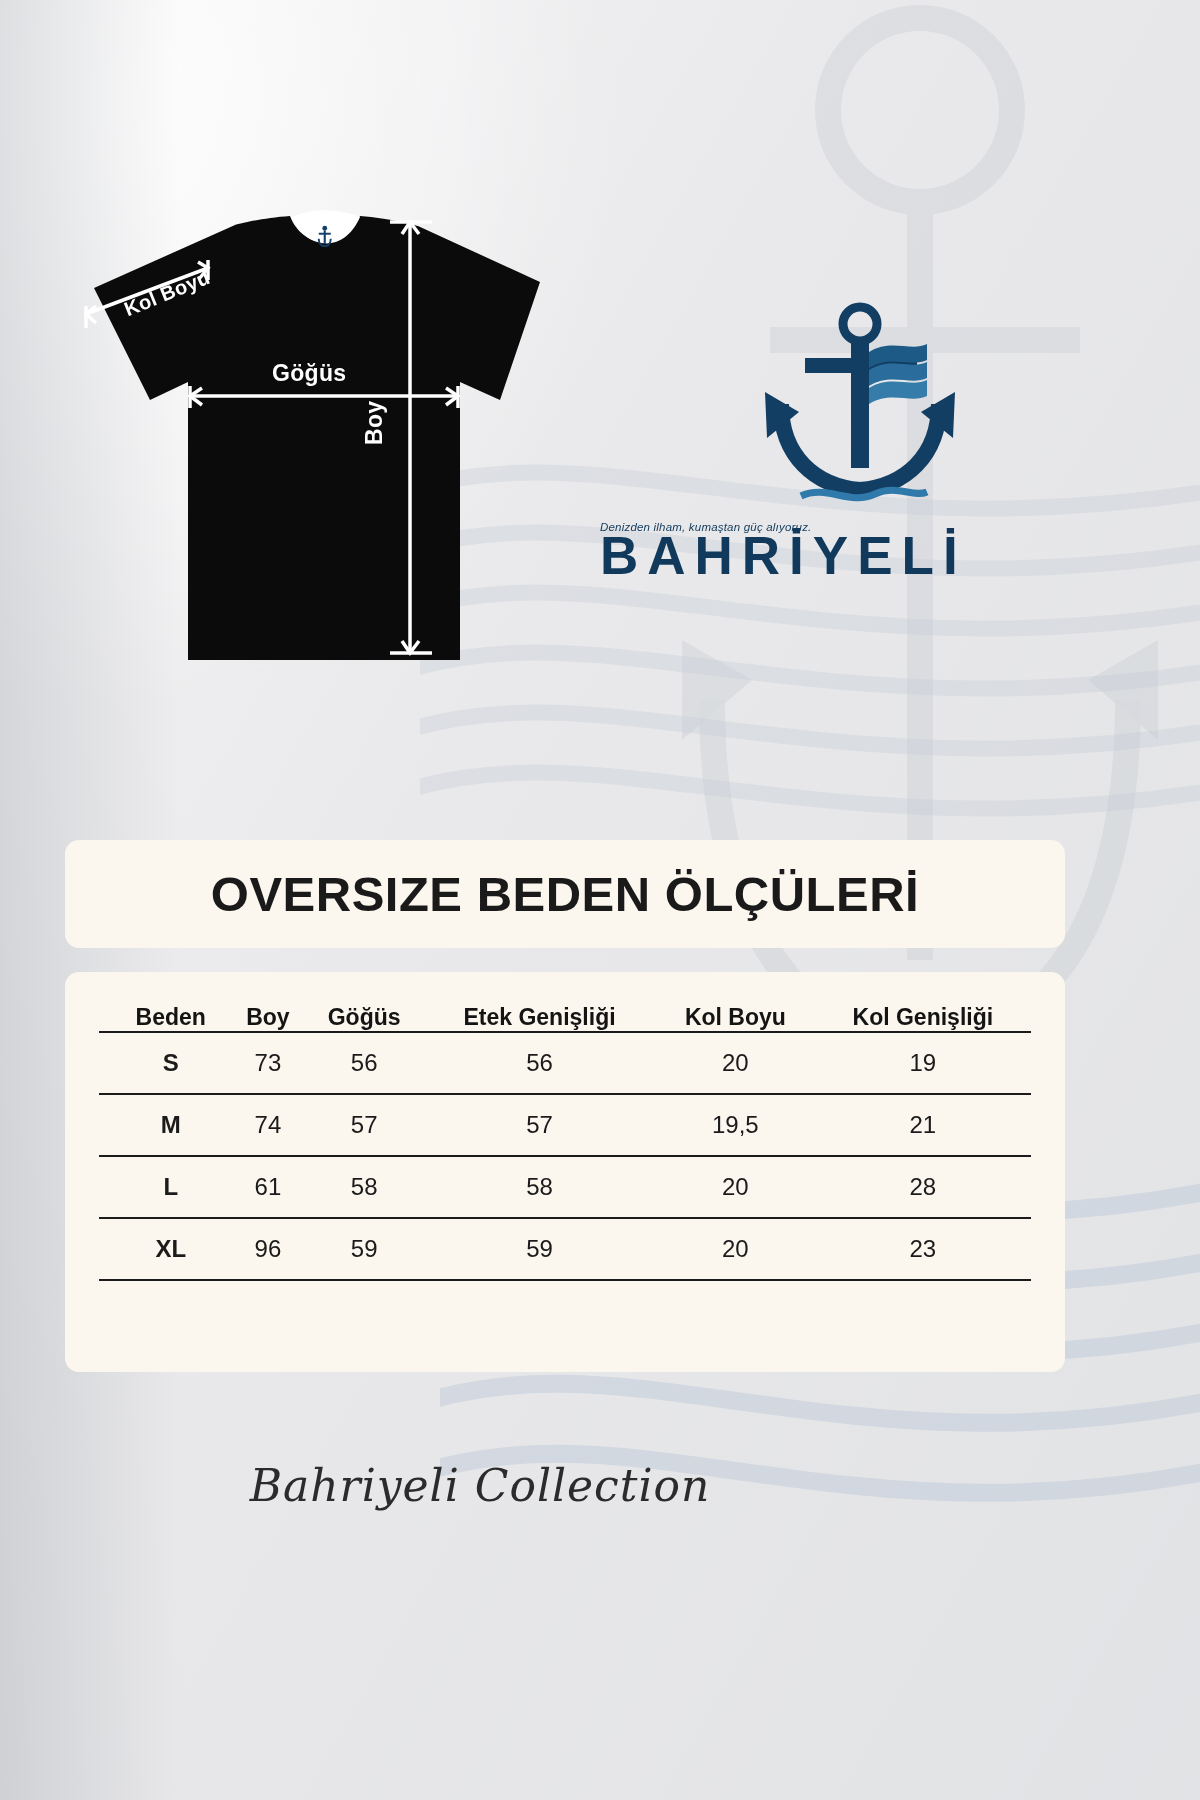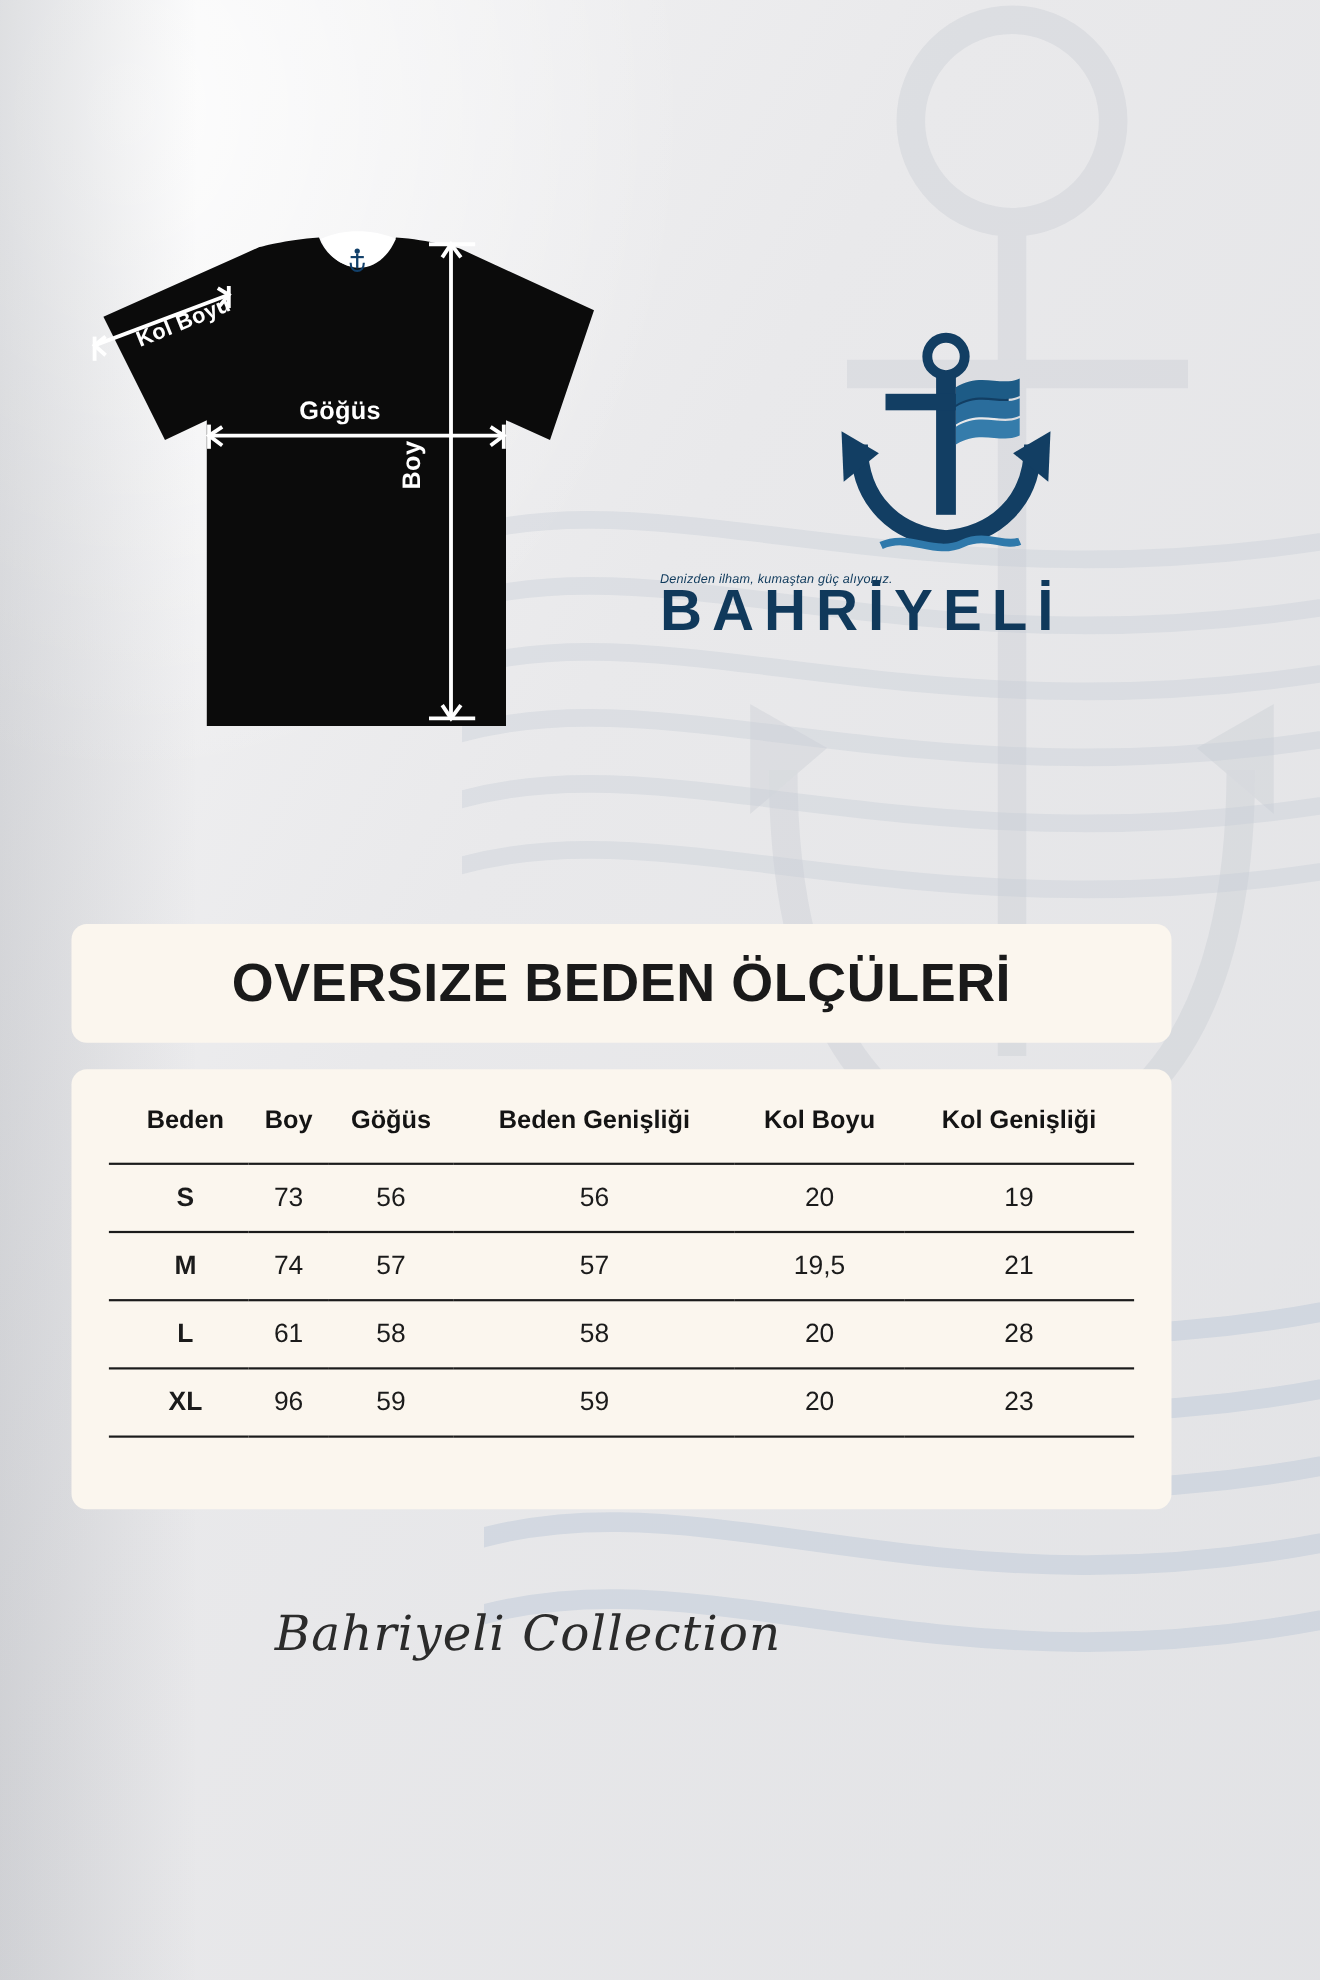--- a/index.html
+++ b/index.html
@@ -171,21 +171,21 @@
     padding: 22px 34px 22px 34px;
   }
   table {
     width: 100%;
     border-collapse: collapse;
   }
   thead th {
     font-size: 23px;
     font-weight: bold;
     color: #141414;
-    padding: 10px 4px 26px 4px;
+    padding: 10px 4px 0 4px;
     text-align: center;
     white-space: nowrap;
   }
   thead th:first-child { padding-left: 16px; }
   tbody td {
     font-size: 24px;
     color: #1b1b1b;
     text-align: center;
     padding: 16px 4px;
     border-top: 2.5px solid #1b1b1b;
@@ -342,21 +342,21 @@
   <h1>OVERSIZE BEDEN ÖLÇÜLERİ</h1>
 </div>
 
 <div class="table-card">
   <table>
     <thead>
       <tr>
         <th>Beden</th>
         <th>Boy</th>
         <th>Göğüs</th>
-        <th>Beden Genişliği</th>
+        <th>Etek Genişliği</th>
         <th>Kol Boyu</th>
         <th>Kol Genişliği</th>
       </tr>
     </thead>
     <tbody>
       <tr>
         <td class="size-cell">S</td>
         <td>73</td>
         <td>56</td>
         <td>56</td>

